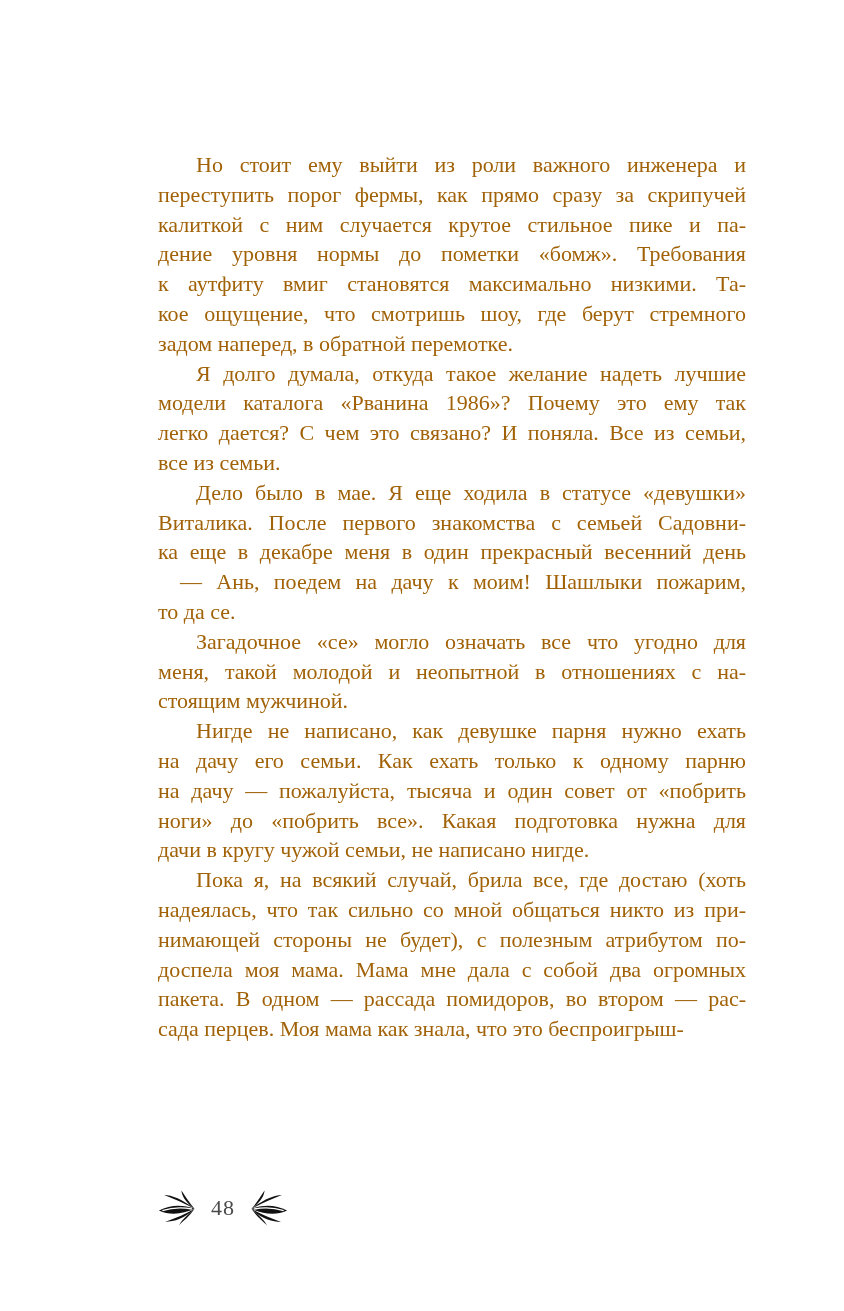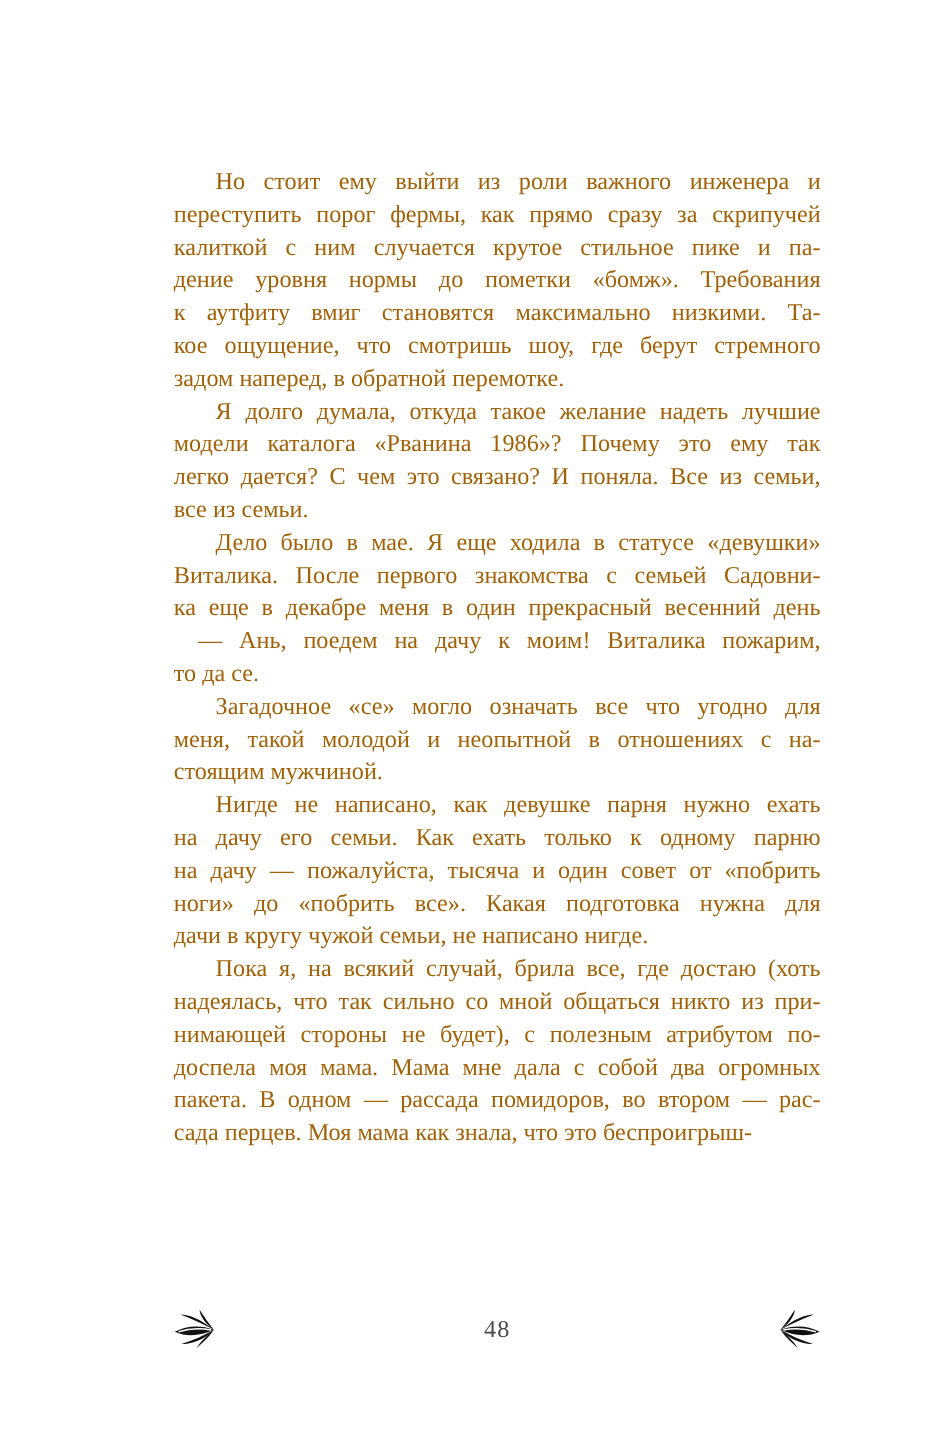--- a/index.html
+++ b/index.html
@@ -37,21 +37,21 @@
     text-align-last: left;
     -moz-text-align-last: left;
   }
   .page-footer {
     position: absolute;
     left: 158px;
     top: 1186px;
     width: 588px;
     height: 44px;
     display: flex;
-    justify-content: space-between;
+    justify-content: flex-start;
     align-items: center;
     gap: 13px;
   }
   .page-number {
     font-size: 22px;
     color: #4a4a4a;
     letter-spacing: 1px;
   }
   .ornament { display: inline-block; width: 40px; height: 36px; }
   .ornament svg { display: block; width: 100%; height: 100%; }
@@ -75,21 +75,21 @@
       <div class="line">модели каталога «Рванина 1986»? Почему это ему так</div>
       <div class="line">легко дается? С чем это связано? И поняла. Все из семьи,</div>
       <div class="line para-last">все из семьи.</div>
     </div>
     <div class="para">
       <div class="line para-first">Дело было в мае. Я еще ходила в статусе «девушки»</div>
       <div class="line">Виталика. После первого знакомства с семьей Садовни-</div>
       <div class="line">ка еще в декабре меня в один прекрасный весенний день</div>
     </div>
     <div class="para">
-      <div class="line dialog-first">— Ань, поедем на дачу к моим! Виталика пожарим,</div>
+      <div class="line dialog-first">— Ань, поедем на дачу к моим! Шашлыки пожарим,</div>
       <div class="line para-last">то да се.</div>
     </div>
     <div class="para">
       <div class="line para-first">Загадочное «се» могло означать все что угодно для</div>
       <div class="line">меня, такой молодой и неопытной в отношениях с на-</div>
       <div class="line para-last">стоящим мужчиной.</div>
     </div>
     <div class="para">
       <div class="line para-first">Нигде не написано, как девушке парня нужно ехать</div>
       <div class="line">на дачу его семьи. Как ехать только к одному парню</div>

